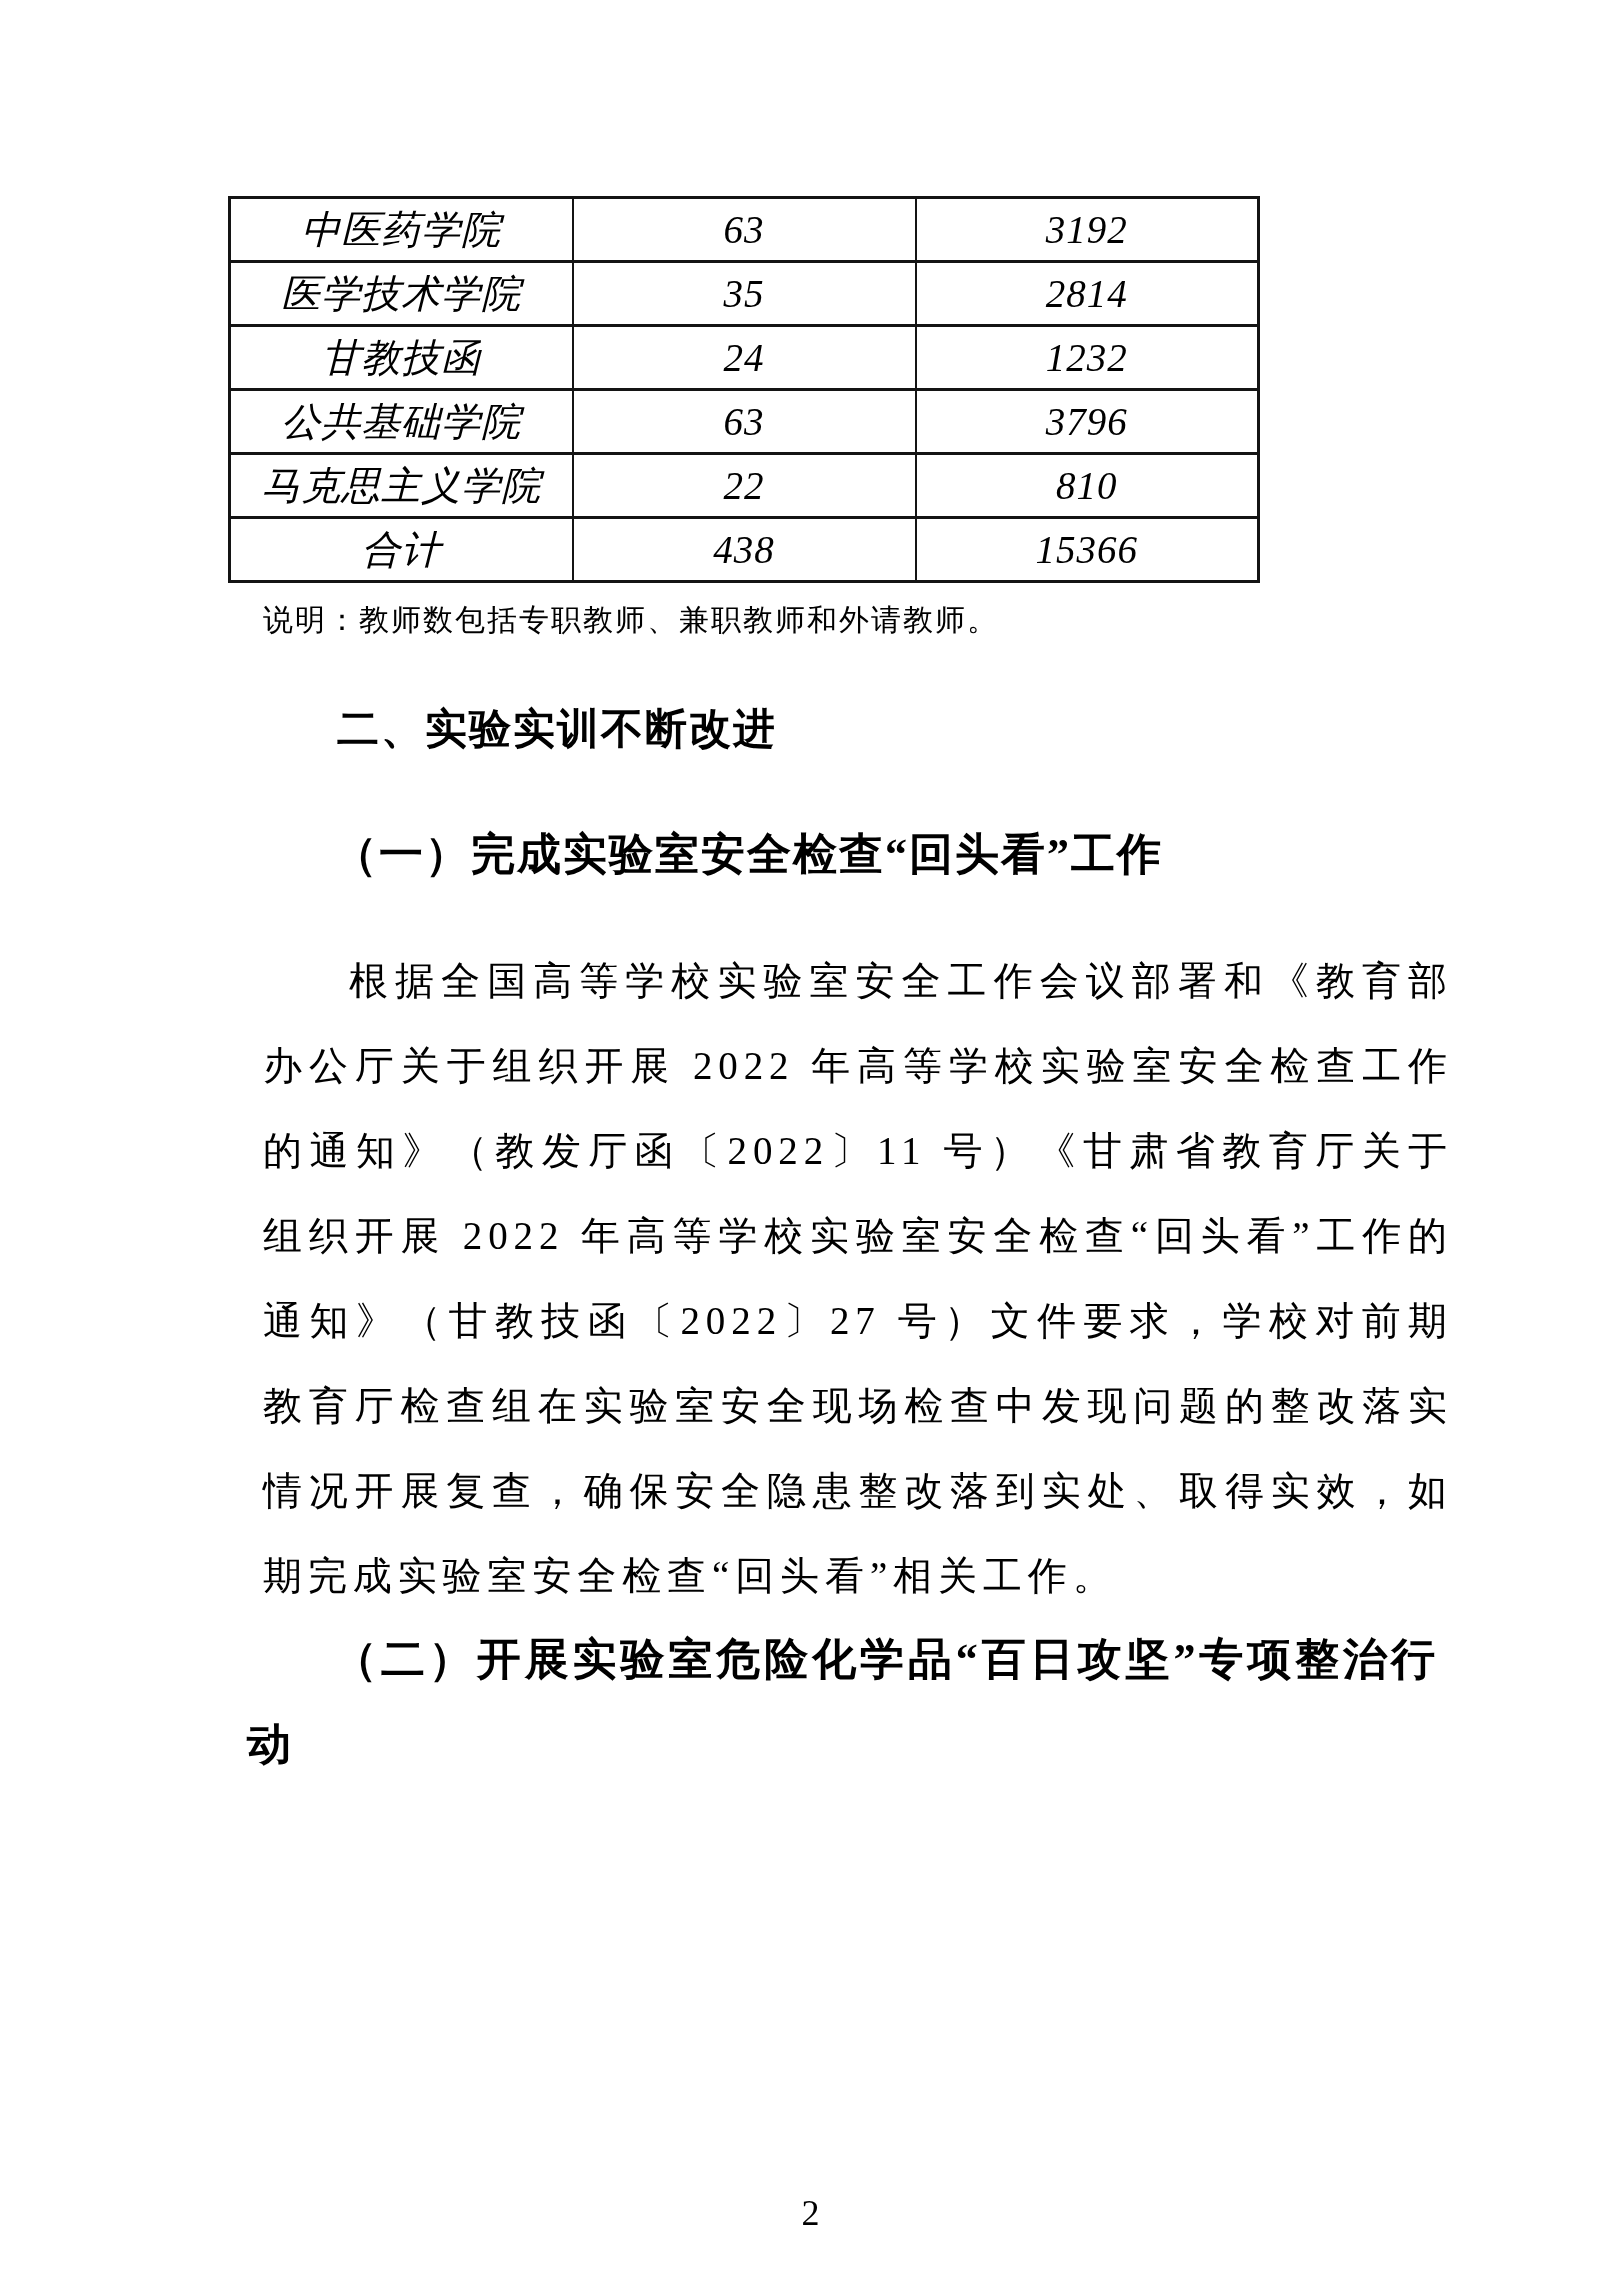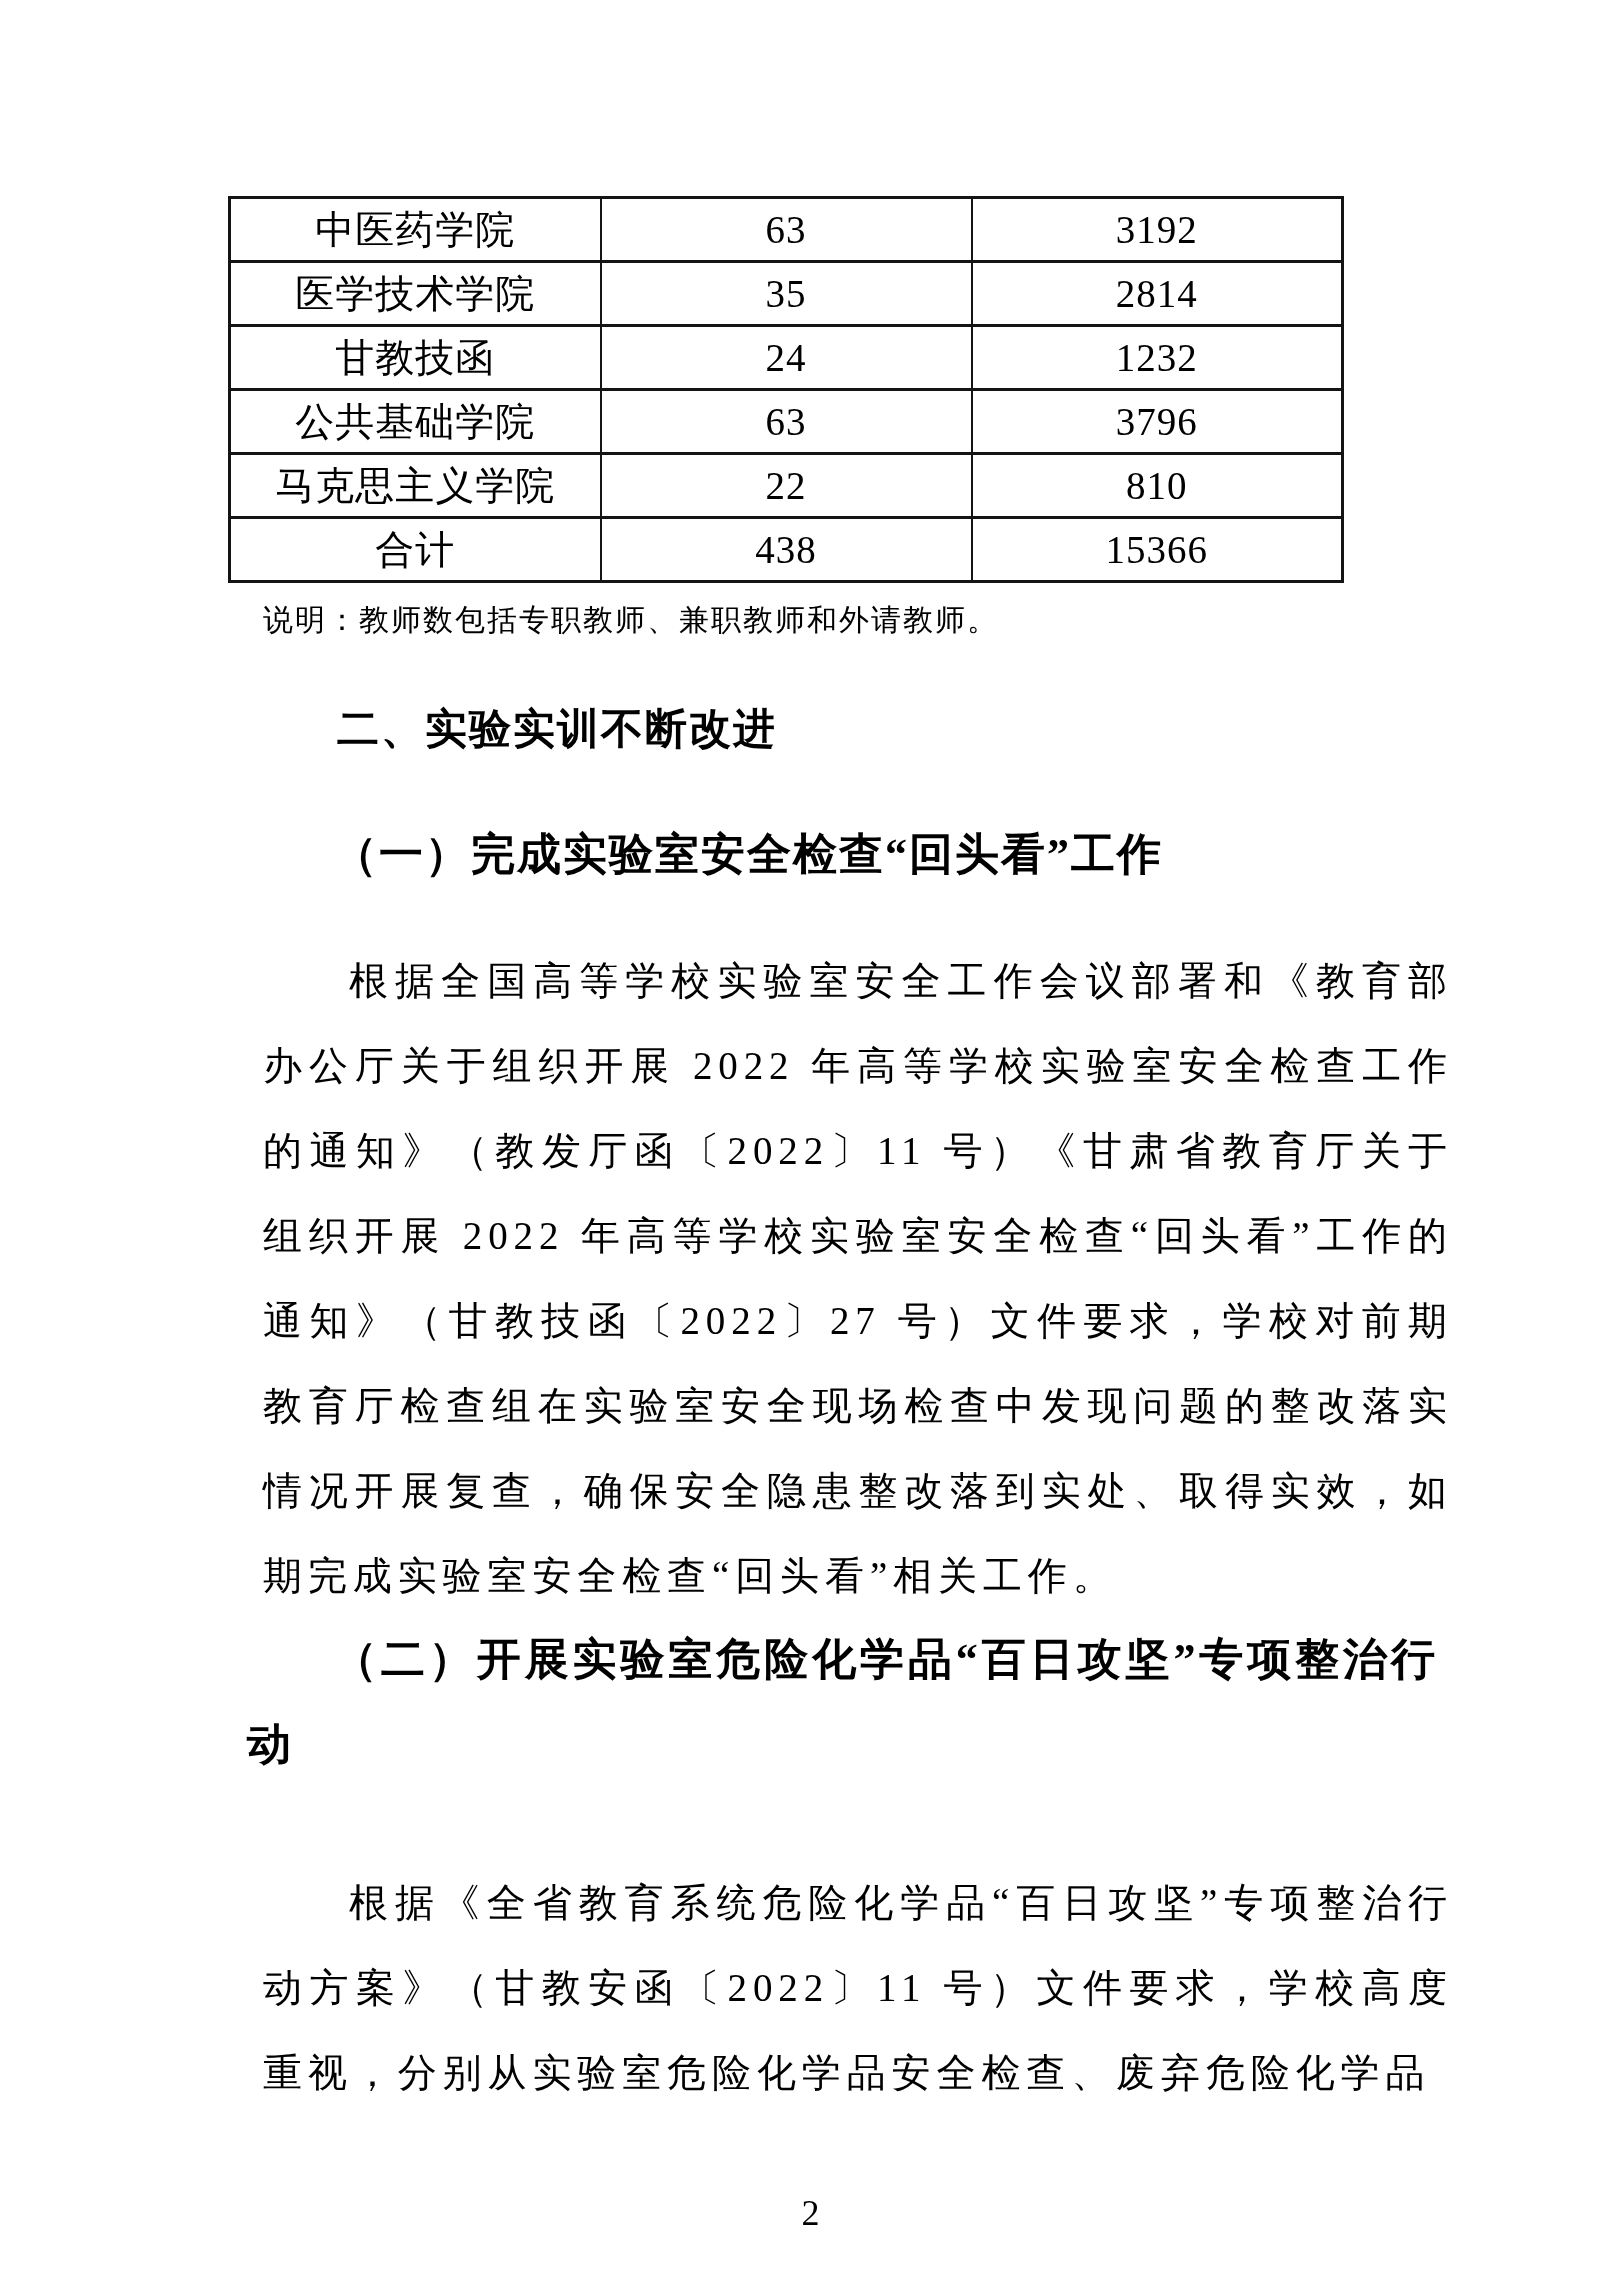--- a/index.html
+++ b/index.html
@@ -10,24 +10,25 @@
     margin: 0 auto;
     background: #ffffff;
     color: #000;
     font-family: "Liberation Serif", "DejaVu Serif", serif;
     overflow: hidden;
   }
   table.stats-table {
     position: absolute;
     left: 228px;
     top: 196px;
-    width: 1116px;
+    width: 1032px;
     border-collapse: collapse;
     table-layout: fixed;
     border: 3.9px solid #141414;
+    font-style: italic;
   }
   table.stats-table td {
     height: 61px;
     padding: 0;
     text-align: center;
     vertical-align: middle;
     font-size: 39px;
     border-left: 2.9px solid #141414;
     border-right: 2.9px solid #141414;
     border-top: 3.9px solid #141414;
@@ -138,18 +139,17 @@
   <p class="note">说明：教师数包括专职教师、兼职教师和外请教师。</p>
 
   <h2 class="h-sec">二、实验实训不断改进</h2>
 
   <h3 class="h-sub s1">（一）完成实验室安全检查“回头看”工作</h3>
 
   <p class="body-para p1">根据全国高等学校实验室安全工作会议部署和《教育部办公厅关于组织开展 2022 年高等学校实验室安全检查工作的通知》（教发厅函〔2022〕11 号）《甘肃省教育厅关于组织开展 2022 年高等学校实验室安全检查“回头看”工作的通知》（甘教技函〔2022〕27 号）文件要求，学校对前期教育厅检查组在实验室安全现场检查中发现问题的整改落实情况开展复查，确保安全隐患整改落到实处、取得实效，如期完成实验室安全检查“回头看”相关工作。</p>
 
   <h3 class="h-sub s2">（二）开展实验室危险化学品“百日攻坚”专项整治行动</h3>
 
-  <p class="body-para p2">根据《全省教育系统危险化学品“百日攻坚”专项整治行动方案》（甘教安函〔2022〕11 号）文件要求，学校高度重视，分别从实验室危险化学品安全检查、废弃危险化学品</p>
 
   <div class="pageno">2</div>
 
 </div>
 
 
 </body></html>

